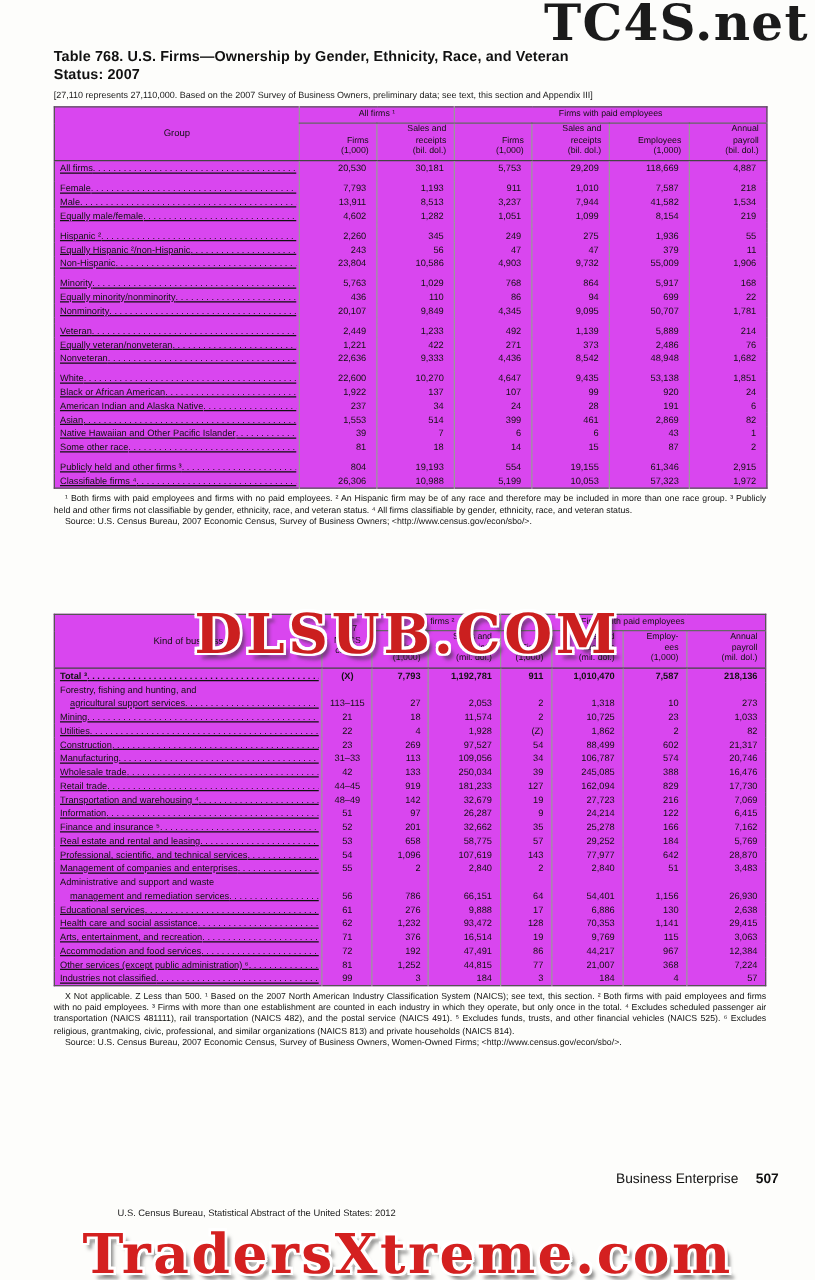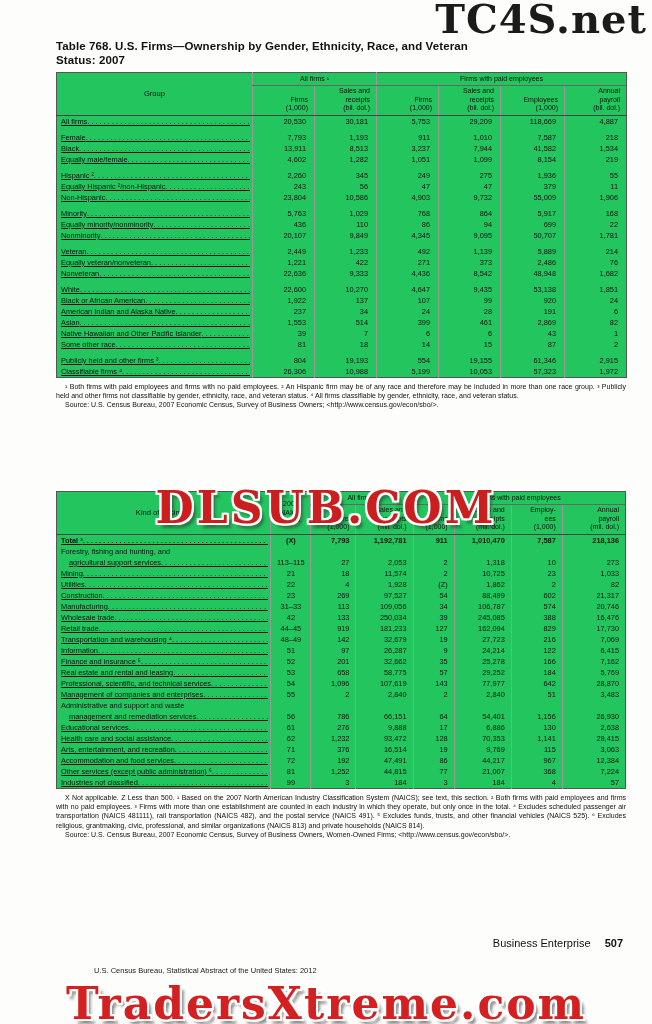--- a/index.html
+++ b/index.html
@@ -3,28 +3,28 @@
 <meta charset="utf-8">
 <style>
   * { margin:0; padding:0; box-sizing:border-box; }
   html,body { width:652px; height:1024px; }
   body {
     position:relative; overflow:hidden;
     background:#fdfdfb; color:#111;
     font-family:"Liberation Sans", sans-serif;
   }
 
-  .sec { position:absolute; left:56px; width:570px; }
+  .sec { position:absolute; left:43px; width:570px; }
   #sec768 { top:40px; }
   #sec769 { top:486px; }
 
   .tbl-title { font-size:11.5px; font-weight:bold; line-height:13.5px; white-space:pre-line; letter-spacing:.1px; }
   .tbl-note { font-size:7.2px; line-height:9px; margin-top:4px; color:#1a1a1a; }
 
-  table.stat { width:100%; border-collapse:collapse; table-layout:fixed; margin-top:5px; border:1px solid #555; background:#22c55e; }
+  table.stat { width:100%; border-collapse:collapse; table-layout:fixed; margin-top:5px; border:1px solid #555; background:#d946ef; }
   .stat th, .stat td { overflow:hidden; }
 
   .stat thead th { font-weight:normal; font-size:7px; line-height:8.4px; white-space:pre-line; padding:2px 2px; }
   .stat thead .stub-h { vertical-align:middle; text-align:center; font-size:7.6px; border-bottom:1px solid #444; }
   .stat thead .naics-h { vertical-align:middle; text-align:center; border-left:1px solid #999; border-bottom:1px solid #444; }
   .stat thead .span-h { text-align:center; vertical-align:middle; border-left:1px solid #999; border-bottom:1px solid #666; }
   .stat thead .colhead { text-align:right; vertical-align:bottom; border-left:1px solid #999; border-bottom:1px solid #444; padding:1px 6px 2px 2px; }
 
   .stat tbody td { font-size:7.4px; line-height:11px; vertical-align:bottom; }
   .stat tbody td.lbl { padding-left:4px; padding-right:2px; }
@@ -65,20 +65,21 @@
   }
 </style>
 </head>
 <body>
 
 <div class="wm" id="wm-top">TC4S.net</div>
 
 <section class="sec" id="sec768">
   <h1 class="tbl-title">Table 768. U.S. Firms—Ownership by Gender, Ethnicity, Race, and Veteran
 Status: 2007</h1>
+  <p class="tbl-note">[27,110 represents 27,110,000. Based on the 2007 Survey of Business Owners, preliminary data; see text, this section and Appendix III]</p>
 
   <table class="stat" id="t768">
     <colgroup>
       <col style="width:196px">
         <col style="width:62px">
         <col style="width:62px">
       <col style="width:62px">
         <col style="width:62px">
         <col style="width:64px">
         <col style="width:62px">
@@ -141,21 +142,21 @@
           <td class="num">7,793</td>
           <td class="num">1,193</td>
           <td class="num">911</td>
           <td class="num">1,010</td>
           <td class="num">7,587</td>
           <td class="num">218</td>
         </tr>
         <tr>
           <td class="lbl">
             <div class="lrow">
-              <span class="ltext">Black</span>
+              <span class="ltext">Male</span>
               <span class="leader"></span>
             </div>
           </td>
           <td class="num">13,911</td>
           <td class="num">8,513</td>
           <td class="num">3,237</td>
           <td class="num">7,944</td>
           <td class="num">41,582</td>
           <td class="num">1,534</td>
         </tr>

